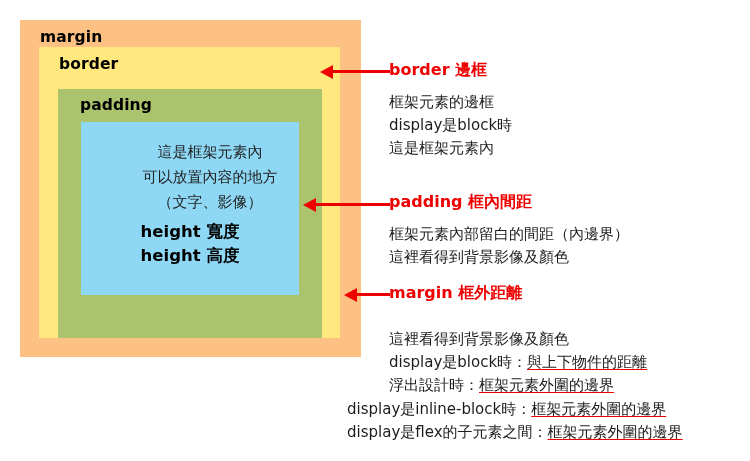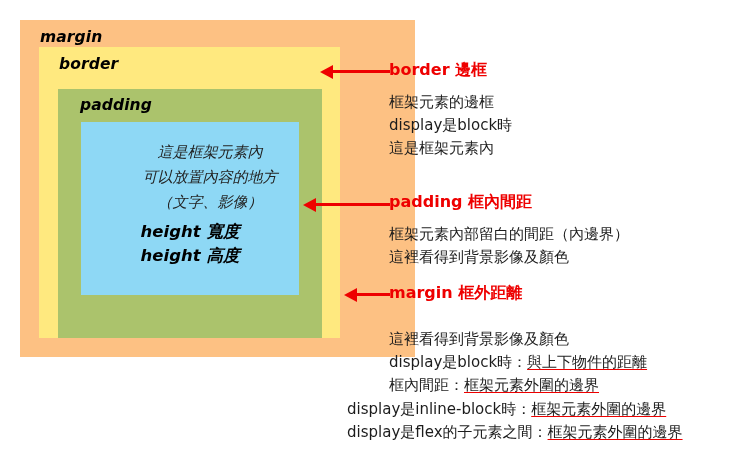--- a/index.html
+++ b/index.html
@@ -14,23 +14,22 @@
     overflow: hidden;
     font-family: "DejaVu Sans", "Liberation Sans", sans-serif;
     color: #1a1a1a;
   }
 
   
   .boxmodel {
     position: absolute;
     left: 20px;
     top: 20px;
-    width: 395px;   
+    width: 341px;   
     height: 337px;  
-    font-style: italic;
   }
 
   .layer {
     position: absolute;
     box-sizing: border-box;
   }
 
   .layer-margin {
     left: 0; top: 0; right: 0; bottom: 0;
     background: #fdc183;
@@ -224,21 +223,21 @@
     <div>框架元素內部留白的間距（內邊界）</div>
     <div>這裡看得到背景影像及顏色</div>
   </div>
 </div>
 
 <div class="annotation ann-margin">
   <p class="ann-title">margin 框外距離</p>
   <div class="ann-lines">
     <div>這裡看得到背景影像及顏色</div>
     <div><span><span>display是block時：</span><span class="u">與上下物件的距離</span></span></div>
-    <div><span><span>框內間距：</span><span class="u">框架元素外圍的邊界</span></span></div>
+    <div><span><span>浮出設計時：</span><span class="u">框架元素外圍的邊界</span></span></div>
   </div>
 </div>
 
 <div class="bottom-notes">
   <div>
     <span>display是inline-block時：</span><span class="u">框架元素外圍的邊界</span>
   </div>
   <div>
     <span>display是flex的子元素之間：</span><span class="u">框架元素外圍的邊界</span>
   </div>

